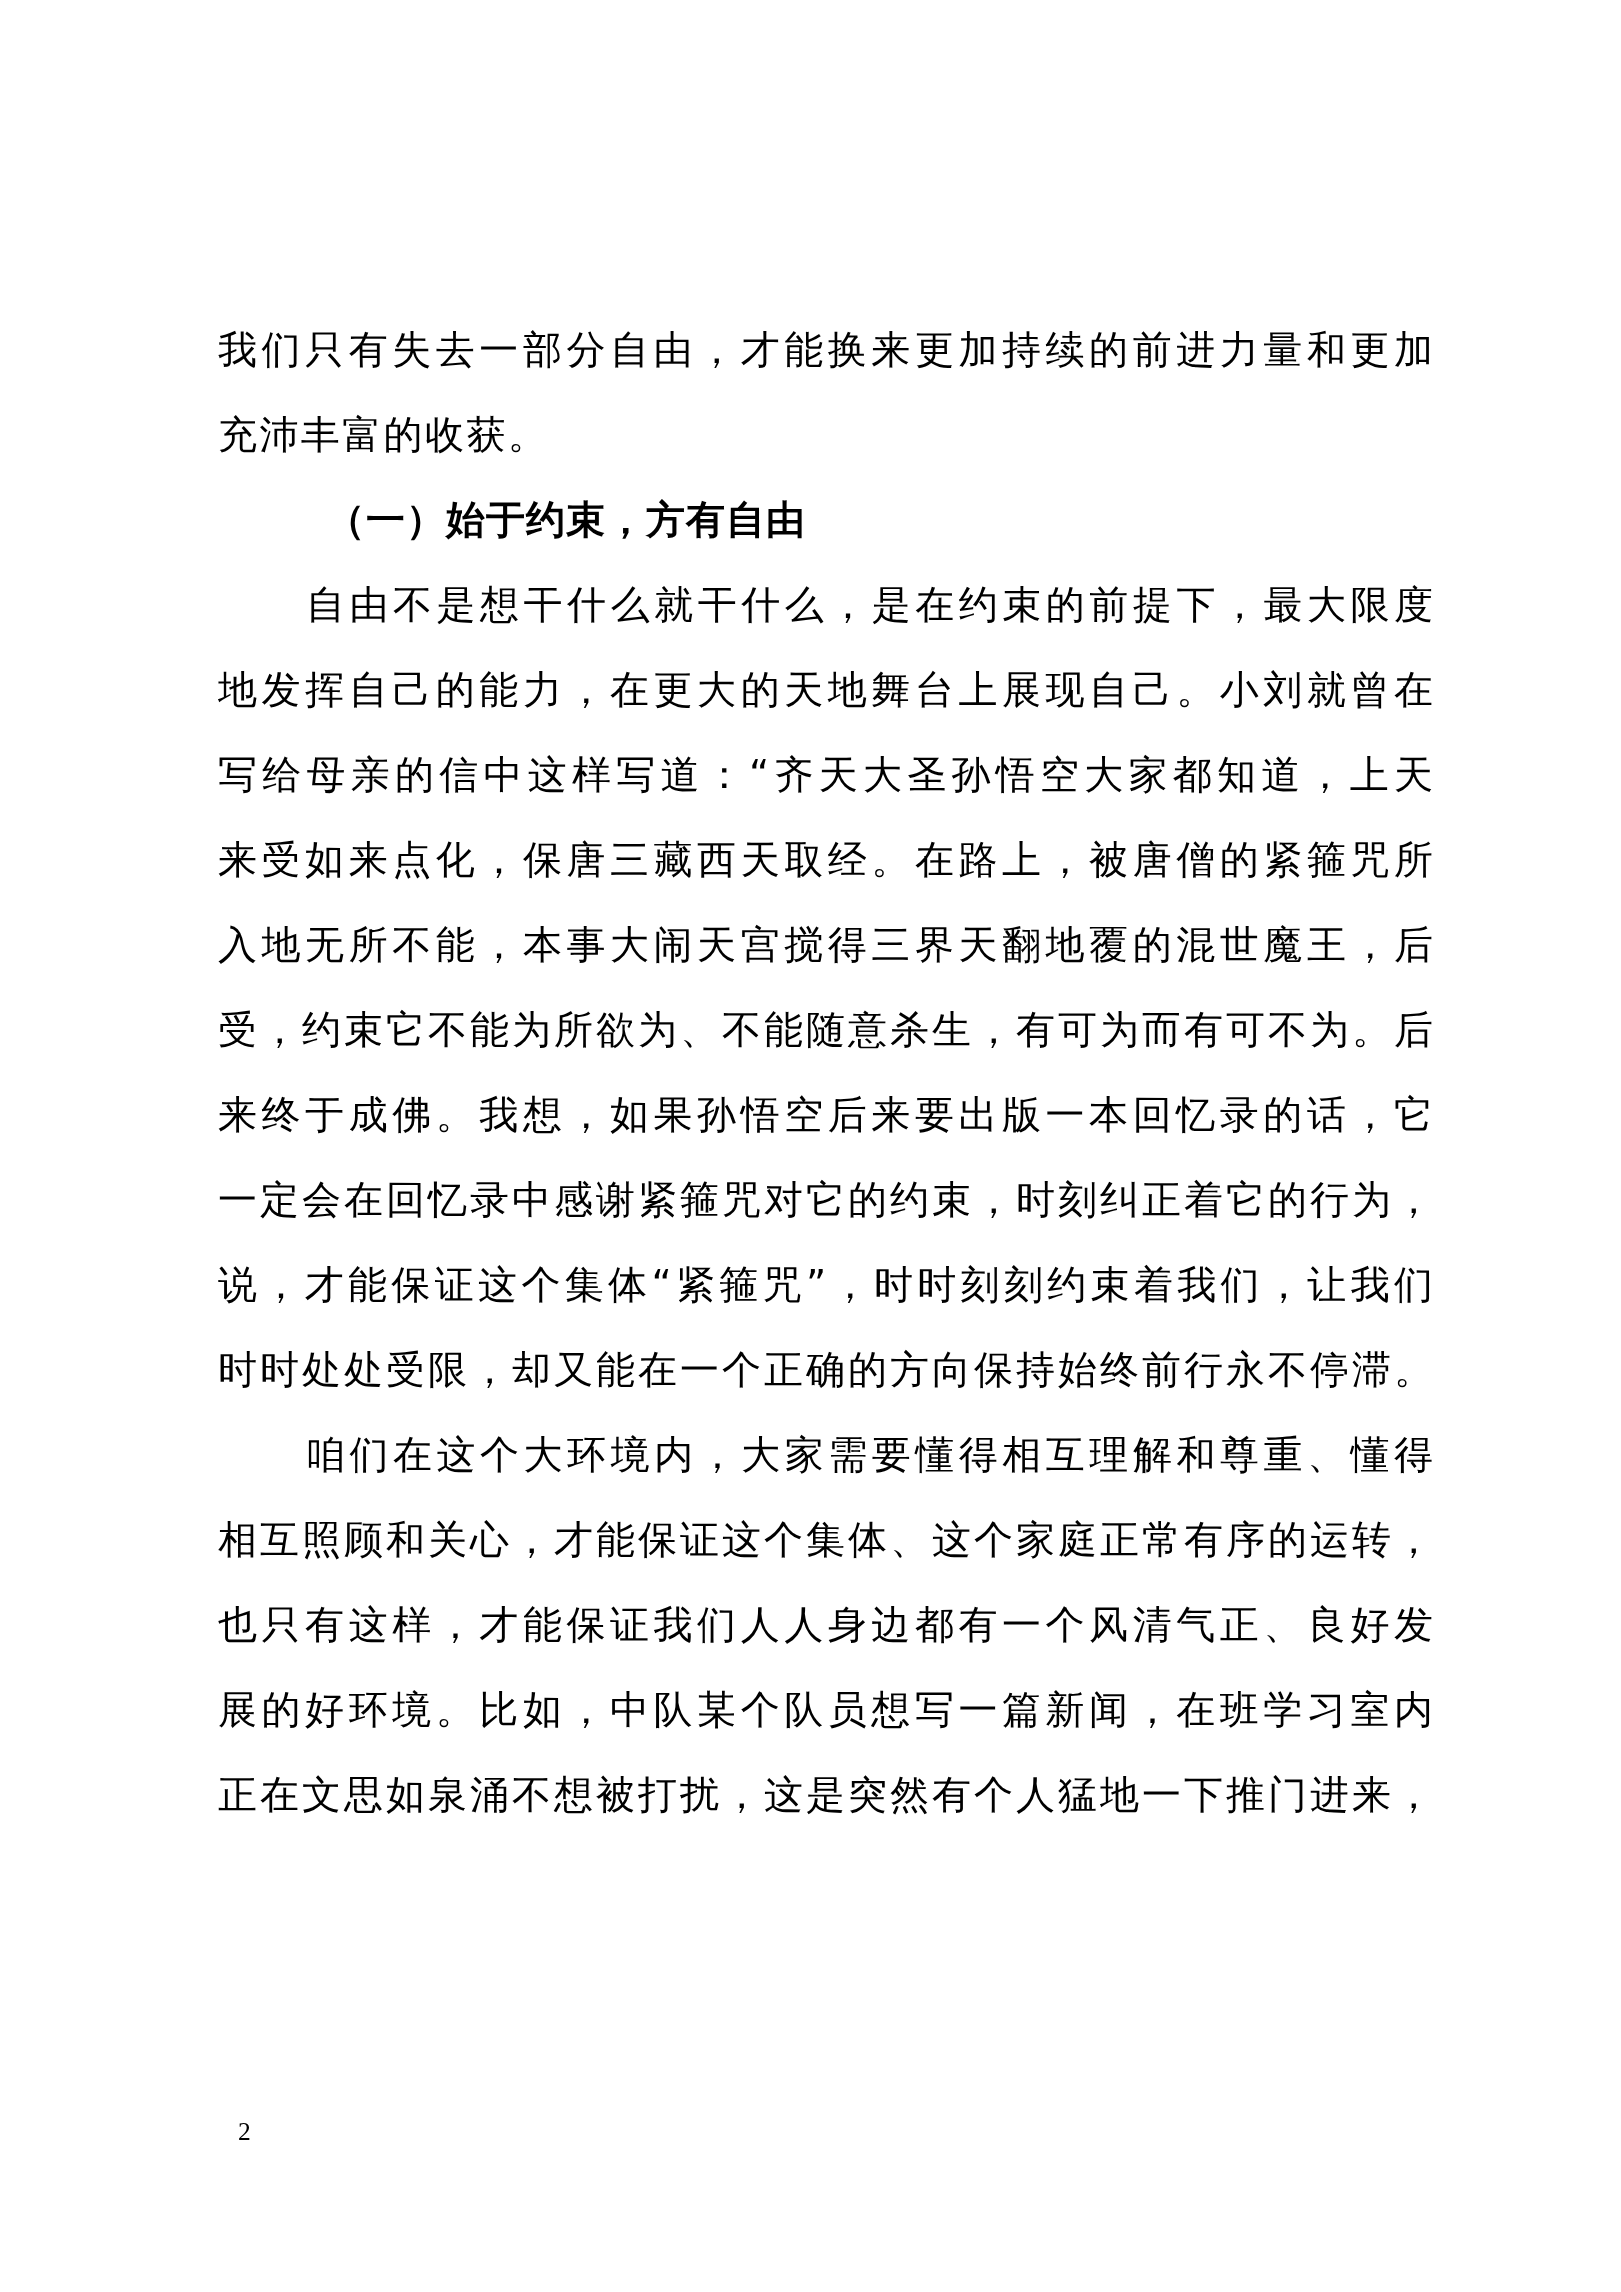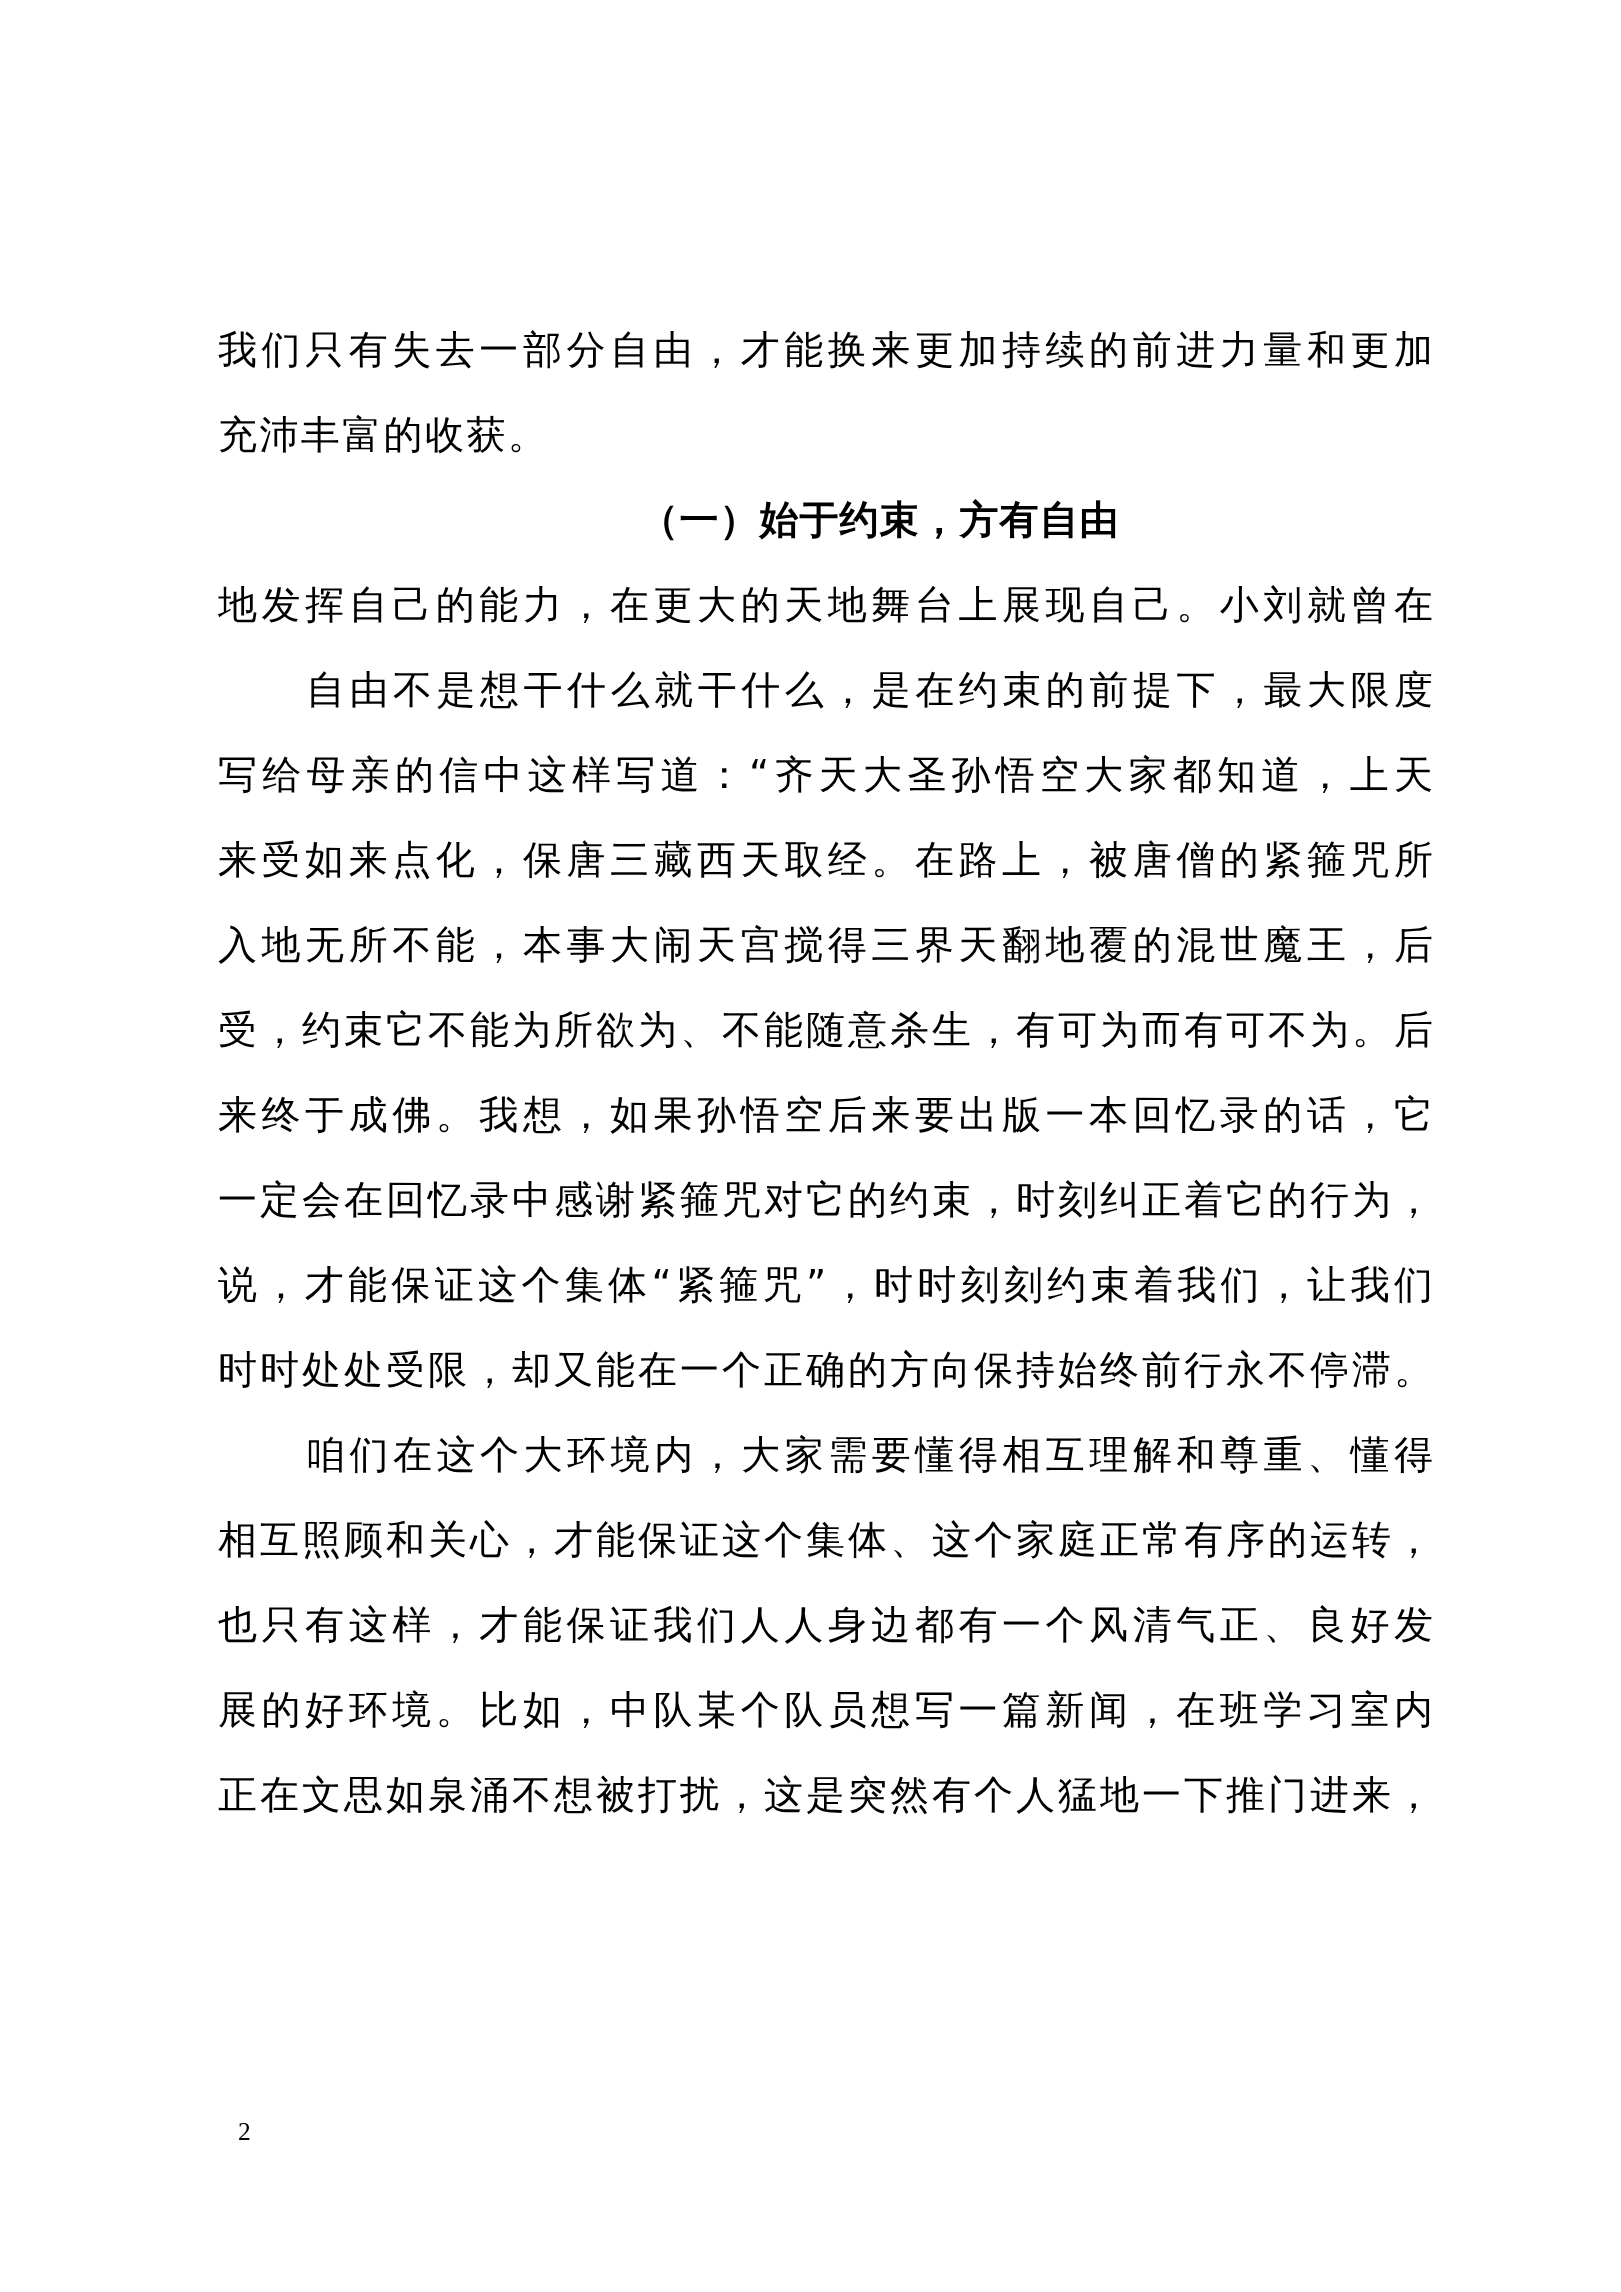--- a/index.html
+++ b/index.html
@@ -9,37 +9,37 @@
     position: absolute; left: 218px; top: 307px; width: 1215px;
     font-family: "DejaVu Sans", "Liberation Sans", sans-serif;
     font-size: 39px; color: #000000;
   }
   .line {
     height: 85px; line-height: 85px; white-space: nowrap;
     letter-spacing: 2.4px;
   }
   .line.justify { text-align: justify; text-align-last: justify; letter-spacing: 0; }
   .line.indent { padding-left: 88px; }
-  .line.heading { padding-left: 108px; font-weight: bold; letter-spacing: 1px; text-align: center; }
+  .line.heading { padding-left: 108px; font-weight: bold; letter-spacing: 1px; }
   .page-number {
     position: absolute; left: 238px; top: 2117px;
     font-family: "Liberation Serif", "DejaVu Serif", serif;
     font-size: 25.5px; color: #000000;
   }
 </style>
 </head>
 <body>
 
 <div class="page">
   <div class="text-block">
     <div class="line justify">我们只有失去一部分自由，才能换来更加持续的前进力量和更加</div>
     <div class="line">充沛丰富的收获。</div>
     <div class="line heading">（一）始于约束，方有自由</div>
+    <div class="line justify indent">自由不是想干什么就干什么，是在约束的前提下，最大限度</div>
     <div class="line justify">地发挥自己的能力，在更大的天地舞台上展现自己。小刘就曾在</div>
-    <div class="line justify indent">自由不是想干什么就干什么，是在约束的前提下，最大限度</div>
     <div class="line justify">写给母亲的信中这样写道：“齐天大圣孙悟空大家都知道，上天</div>
     <div class="line justify">来受如来点化，保唐三藏西天取经。在路上，被唐僧的紧箍咒所</div>
     <div class="line justify">入地无所不能，本事大闹天宫搅得三界天翻地覆的混世魔王，后</div>
     <div class="line justify">受，约束它不能为所欲为、不能随意杀生，有可为而有可不为。后</div>
     <div class="line justify">来终于成佛。我想，如果孙悟空后来要出版一本回忆录的话，它</div>
     <div class="line justify">一定会在回忆录中感谢紧箍咒对它的约束，时刻纠正着它的行为，</div>
     <div class="line justify">说，才能保证这个集体“紧箍咒”，时时刻刻约束着我们，让我们</div>
     <div class="line justify">时时处处受限，却又能在一个正确的方向保持始终前行永不停滞。</div>
     <div class="line justify indent">咱们在这个大环境内，大家需要懂得相互理解和尊重、懂得</div>
     <div class="line justify">相互照顾和关心，才能保证这个集体、这个家庭正常有序的运转，</div>

